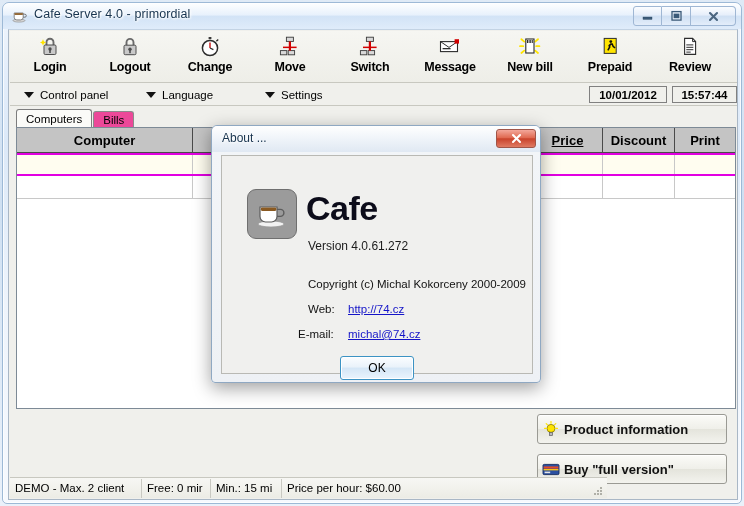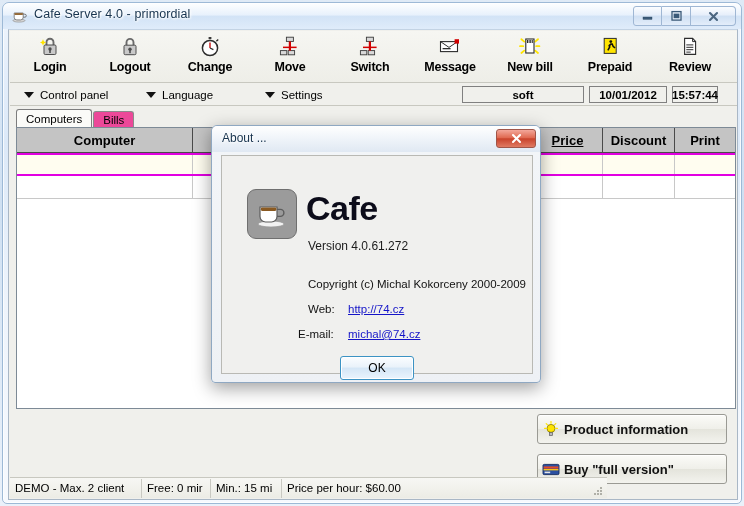--- a/index.html
+++ b/index.html
@@ -393,23 +393,22 @@
       </div>
       <div class="mitem" style="left:136px;">
         <span class="tri"></span>
         <span>Language</span>
       </div>
       <div class="mitem" style="left:255px;">
         <span class="tri"></span>
         <span>Settings</span>
       </div>
 
-      <div class="fieldbox" style="left:452px;width:122px;">soft</div>
       <div class="fieldbox" style="left:579px;width:78px;">10/01/2012</div>
-      <div class="fieldbox" style="left:662px;width:46px;">15:57:44</div>
+      <div class="fieldbox" style="left:662px;width:65px;">15:57:44</div>
     </div>
 
     <div class="tabs">
       <div class="tab active">
         <span>Computers</span>
       </div>
       <div class="tab">
         <span>Bills</span>
       </div>
     </div>

